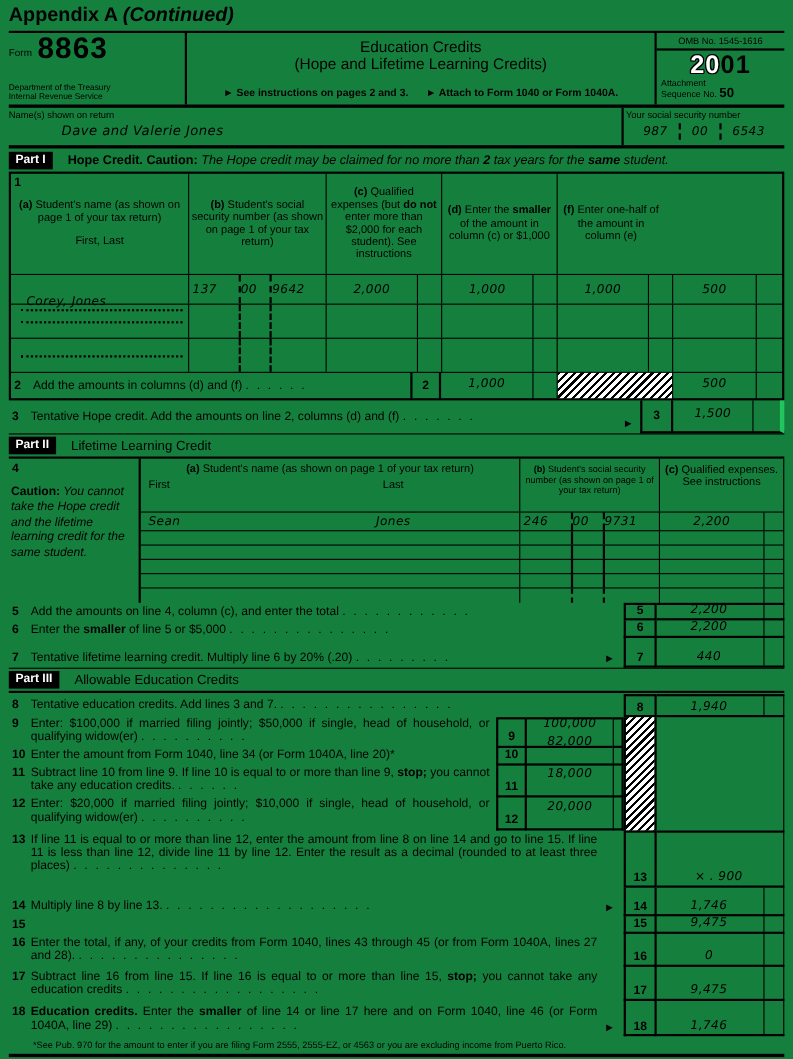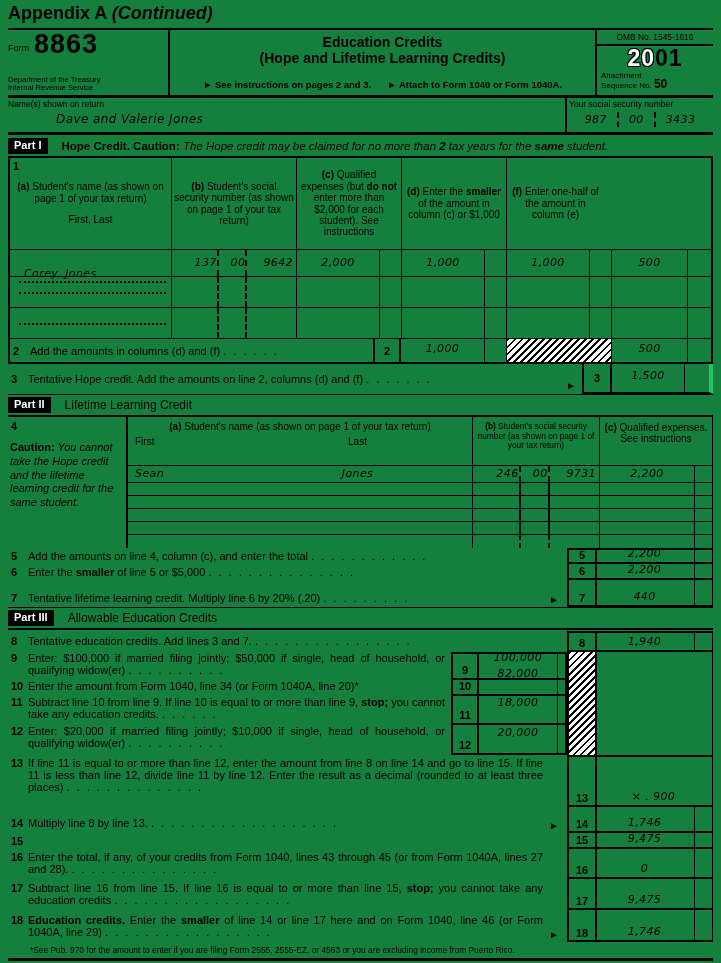--- a/index.html
+++ b/index.html
@@ -12,21 +12,21 @@
 
 .appendix{font-size:18px;font-weight:bold;margin-bottom:4px}
 
 .headblock{display:flex;border-top:2px solid #000;border-bottom:3px solid #000;height:70px}
 .hbl{width:162px;border-right:2px solid #000;display:flex;flex-direction:column;justify-content:space-between;padding:1px 2px 2px 0}
 .fr{display:flex;gap:5px}
 .flbl{font-size:9px;padding-top:12px}
 .fno{font-size:27px;font-weight:bold;line-height:27px;letter-spacing:1px}
 .agency{font-size:7.6px;line-height:8.6px}
 .hbc{flex:1;display:flex;flex-direction:column;justify-content:space-between;text-align:center;padding:4px 4px 5px}
-.ft1{font-size:14px;font-weight:bold;line-height:16px}
+.ft1{font-size:14px;font-weight:normal;line-height:16px}
 .fnotes{font-size:9.5px;font-weight:bold;display:flex;justify-content:center;gap:16px}
 .hbr{width:118px;border-left:2px solid #000;display:flex;flex-direction:column}
 .omb{font-size:8.4px;border-bottom:2px solid #000;padding:2px;text-align:center}
 .year{text-align:center;font-size:23px;font-weight:bold;line-height:25px;letter-spacing:1px}
 .yr-o{color:#fff;text-shadow:-1px -1px 0 #000,1px -1px 0 #000,-1px 1px 0 #000,1px 1px 0 #000,-1px 0 0 #000,1px 0 0 #000,0 -1px 0 #000,0 1px 0 #000}
 .attach{font-size:8px;line-height:9px;padding:0 0 2px 4px}
 .seqno{font-size:12px;font-weight:bold}
 
 .namerow{display:flex;border-bottom:3px solid #000;height:37px}
 .nrl{flex:1;padding-top:1px}
@@ -48,21 +48,21 @@
 .trow .tc:first-child{border-left:none}
 .ca{width:161px}.cb{width:125px}.ccc{width:105px}.cd{width:105px}.ce{width:105px}.cf{width:98px}
 .hcell{font-size:10px;line-height:11.4px;text-align:center;height:100%;display:flex;flex-direction:column;justify-content:center;padding:2px}
 .rowno1{position:absolute;top:2px;left:3px;font-size:11px;font-weight:bold}
 .asub{margin-top:10px}
 .drow{border-bottom:1px solid #000}
 .r1{height:27px}.re{height:31px}.rl2{height:23px;border-bottom:none}
 .nml{margin:17px 5px 0 9px;border-bottom:2px dotted #000;height:16px;padding-left:5px}
 .nml2{margin:15px 5px 0 9px;border-bottom:2px dotted #000;height:1px}
 .ssncell{display:flex;height:100%;padding:0 3px}
-.sg{text-align:right;padding-top:6px}
+.sg{text-align:left;padding-top:6px}
 .sg1{flex:1.1}.sg2{flex:.7}.sg3{flex:1.2}
 .vsep{border-left:2px dashed #000}
 .amt{display:flex;height:100%}
 .av{flex:1;text-align:center;padding-top:6px}
 .cent{width:22px;border-left:1px solid #000;height:100%}
 .hatch{background:repeating-linear-gradient(135deg,#000 0,#000 2px,#fff 2px,#fff 5px)}
 .l2t{width:363px;display:flex;align-items:center;font-size:11px}
 .lni{display:inline-block;width:20px;padding-left:3px;font-weight:bold;flex-shrink:0}
 .nbox{width:28px;border-left:2px solid #000;border-right:2px solid #000;font-weight:bold;display:flex;align-items:center;justify-content:center;font-size:11px}
 .amt2{display:flex;height:100%}.amt2 .av{padding-top:3px}
@@ -180,21 +180,21 @@
       <div class="smlbl">Name(s) shown on return</div>
       <div class="hv nameval">Dave and Valerie Jones</div>
     </div>
     <div class="nrr">
       <div class="smlbl">Your social security number</div>
       <div class="ssnv">
           <span class="hv">987</span>
           <span class="ssep"></span>
           <span class="hv">00</span>
           <span class="ssep"></span>
-          <span class="hv">3433</span>
+          <span class="hv">6543</span>
         </div>
     </div>
   </div>
 
   <div class="partbar">
     <span class="badge">Part I</span>
     <span class="ph"><span class="b">Hope Credit. Caution:</span><span class="i"> The Hope credit may be claimed for no more than </span><span class="b i">2</span><span class="i"> tax years for the </span><span class="b i">same</span><span class="i"> student.</span></span>
   </div>
 
   <div class="t1">

